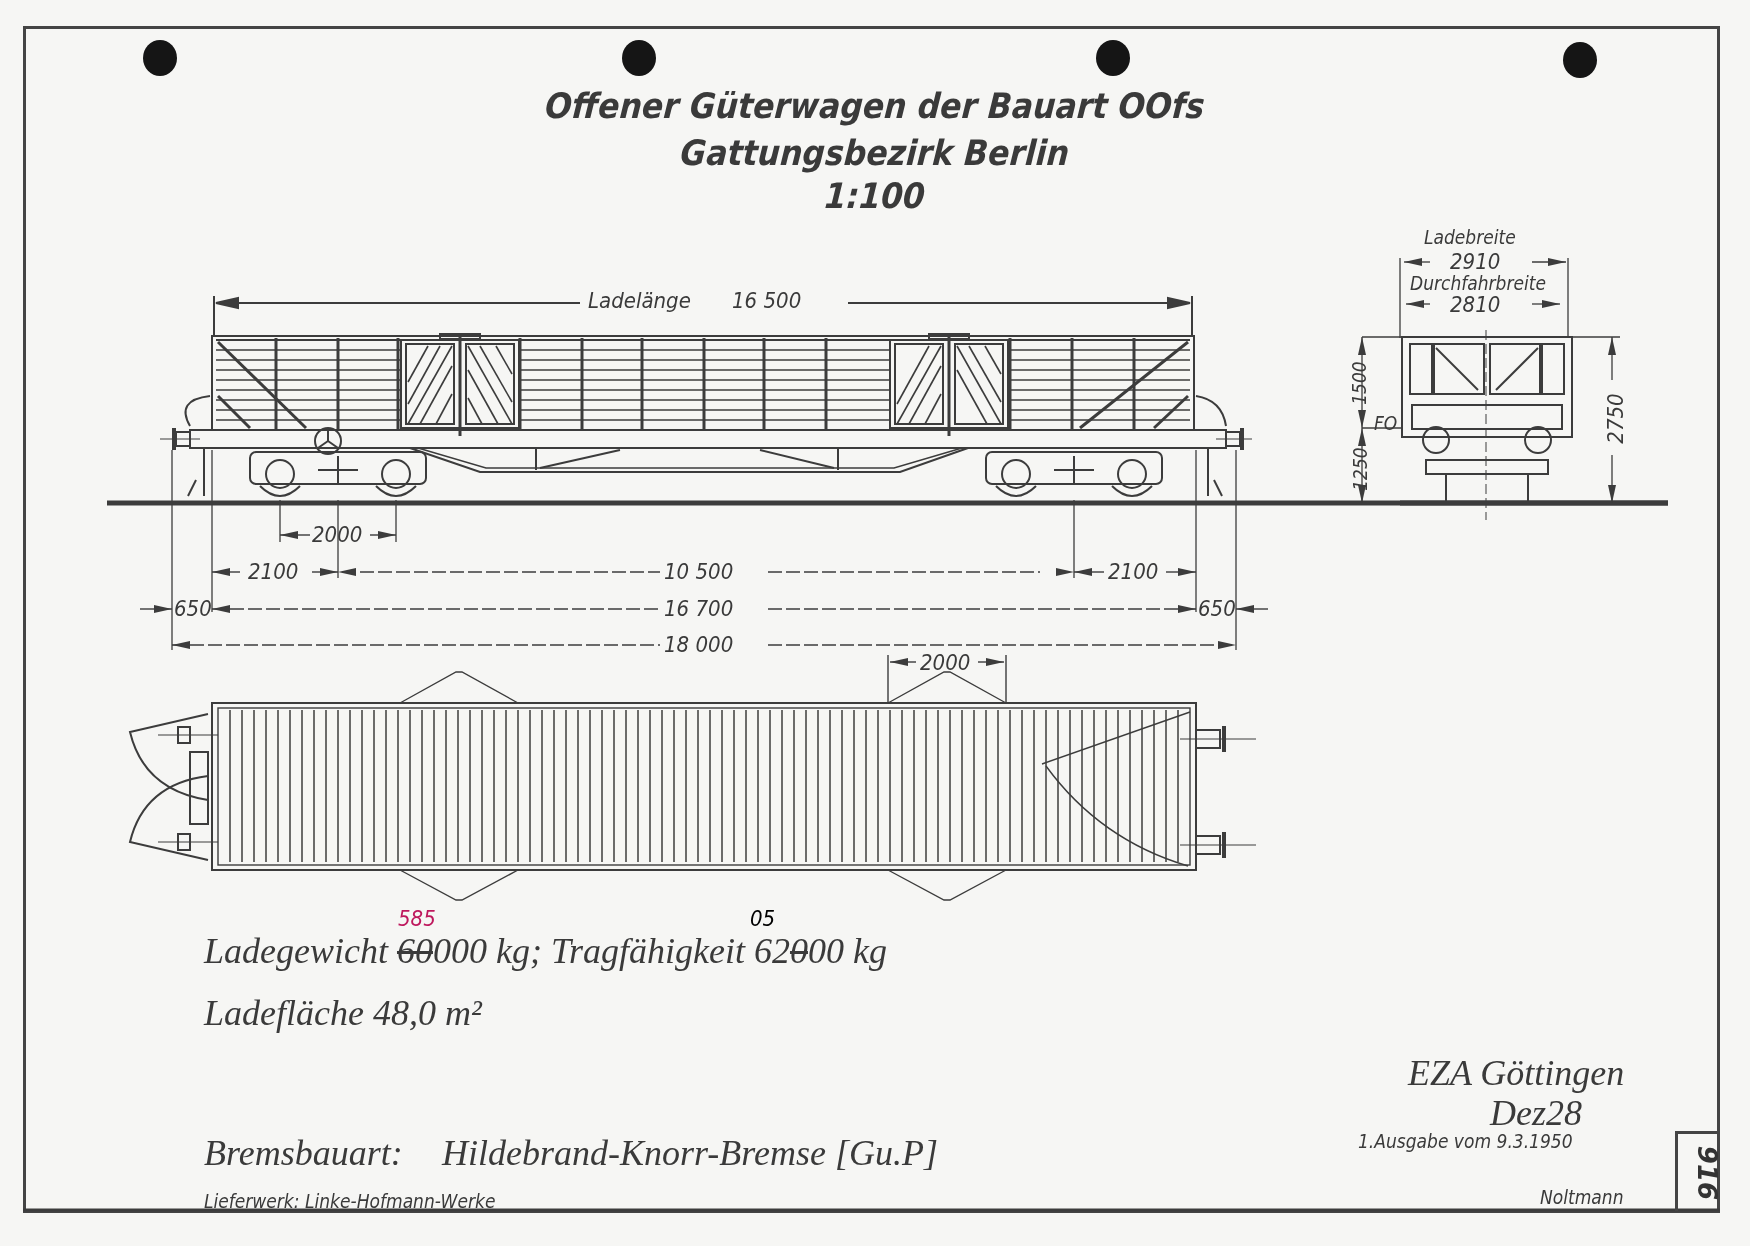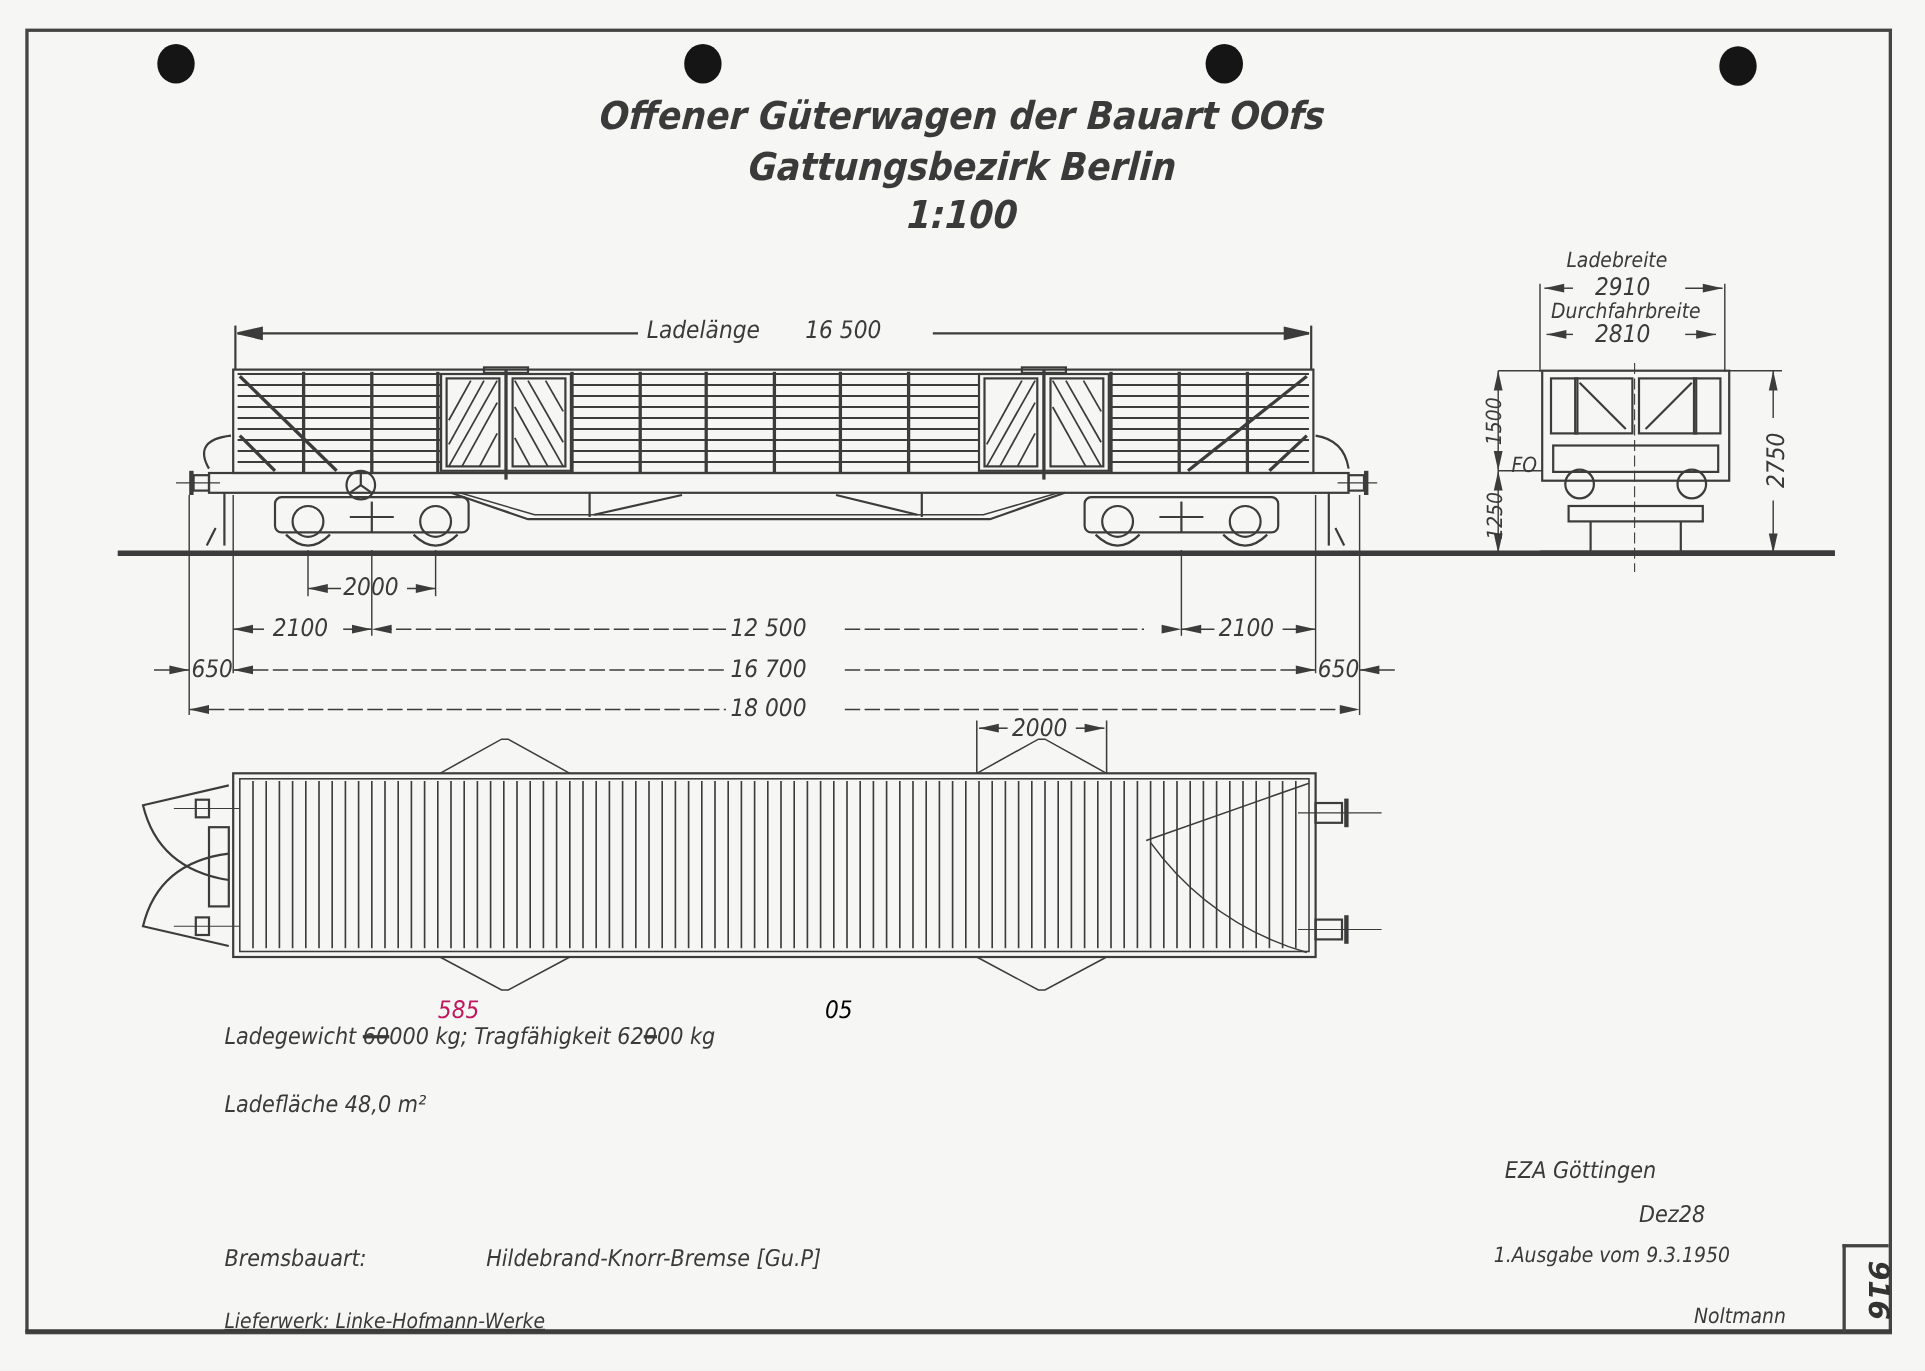--- a/index.html
+++ b/index.html
@@ -6,21 +6,21 @@
   body { width:1750px; height:1246px; position:relative; overflow:hidden;
          font-family:"DejaVu Sans", sans-serif; color:#333; }
   .sheet { position:absolute; left:0; top:0; width:1750px; height:1246px; background:#f6f6f4; }
   .border { position:absolute; left:23px; top:26px; width:1697px; height:1187px;
             border:3px solid #444; box-sizing:border-box; }
   .hole { position:absolute; width:34px; height:36px; border-radius:50%; background:#151515; }
   .t { position:absolute; font-style:italic; color:#3a3a3a; white-space:nowrap;
        font-family:"DejaVu Sans Condensed","DejaVu Sans", sans-serif; }
   .title { font-size:35px; font-weight:bold; left:0; width:1750px; text-align:center; transform:skewX(-4deg); }
   .dim { font-size:22px; }
-  .spec { font-size:21px; }
+  .spec { font-size:36px;font-family:Liberation Serif, serif; }
   .small { font-size:19px; }
   .strike { text-decoration:line-through; text-decoration-thickness:3px; }
   svg { position:absolute; left:0; top:0; }
   .sheetno { position:absolute; left:1675px; top:1131px; width:42px; height:80px;
              border:3px solid #444; border-right:none; border-bottom:none; box-sizing:border-box; }
   .sheetno span { position:absolute; left:2px; top:24px; transform:rotate(90deg);
                   font-size:26px; font-weight:bold; font-style:italic; color:#333; }
 </style>
 </head>
 <body>
@@ -372,21 +372,21 @@
       </g>
 
       <line x1="23" y1="1210" x2="1720" y2="1210" stroke-width="3"></line>
     </g>
   </svg>
 
   <div class="t dim" style="left:588px;top:288px">Ladelänge</div>
   <div class="t dim" style="left:732px;top:288px">16 500</div>
   <div class="t dim" style="left:312px;top:522px">2000</div>
   <div class="t dim" style="left:248px;top:559px">2100</div>
-  <div class="t dim" style="left:664px;top:559px">12 500</div>
+  <div class="t dim" style="left:664px;top:559px">10 500</div>
   <div class="t dim" style="left:1108px;top:559px">2100</div>
   <div class="t dim" style="left:174px;top:596px">650</div>
   <div class="t dim" style="left:664px;top:596px">16 700</div>
   <div class="t dim" style="left:1198px;top:596px">650</div>
   <div class="t dim" style="left:664px;top:632px">18 000</div>
 
   <div class="t small" style="left:1424px;top:226px">Ladebreite</div>
   <div class="t dim" style="left:1450px;top:249px">2910</div>
   <div class="t small" style="left:1410px;top:272px">Durchfahrbreite</div>
   <div class="t dim" style="left:1450px;top:292px">2810</div>
@@ -406,20 +406,20 @@
     <span>62</span><span class="strike">0</span><span>00 kg</span>
   </div>
   <div class="t spec" style="left:204px;top:992px">
     <span>Ladefläche</span>
     <span>48,0 m²</span>
   </div>
   <div class="t spec" style="left:204px;top:1132px">Bremsbauart:</div>
   <div class="t spec" style="left:442px;top:1132px">Hildebrand-Knorr-Bremse [Gu.P]</div>
   <div class="t small" style="left:204px;top:1190px;text-decoration:underline">Lieferwerk: Linke-Hofmann-Werke</div>
 
-  <div class="t spec" style="left:1368px;top:1052px">EZA Göttingen</div>
+  <div class="t spec" style="left:1408px;top:1052px">EZA Göttingen</div>
   <div class="t spec" style="left:1490px;top:1092px">Dez28</div>
   <div class="t small" style="left:1358px;top:1130px">1.Ausgabe vom 9.3.1950</div>
   <div class="t small" style="left:1540px;top:1186px">Noltmann</div>
   <div class="sheetno">
     <span>916</span>
   </div>
 </div>
 
 </body></html>

